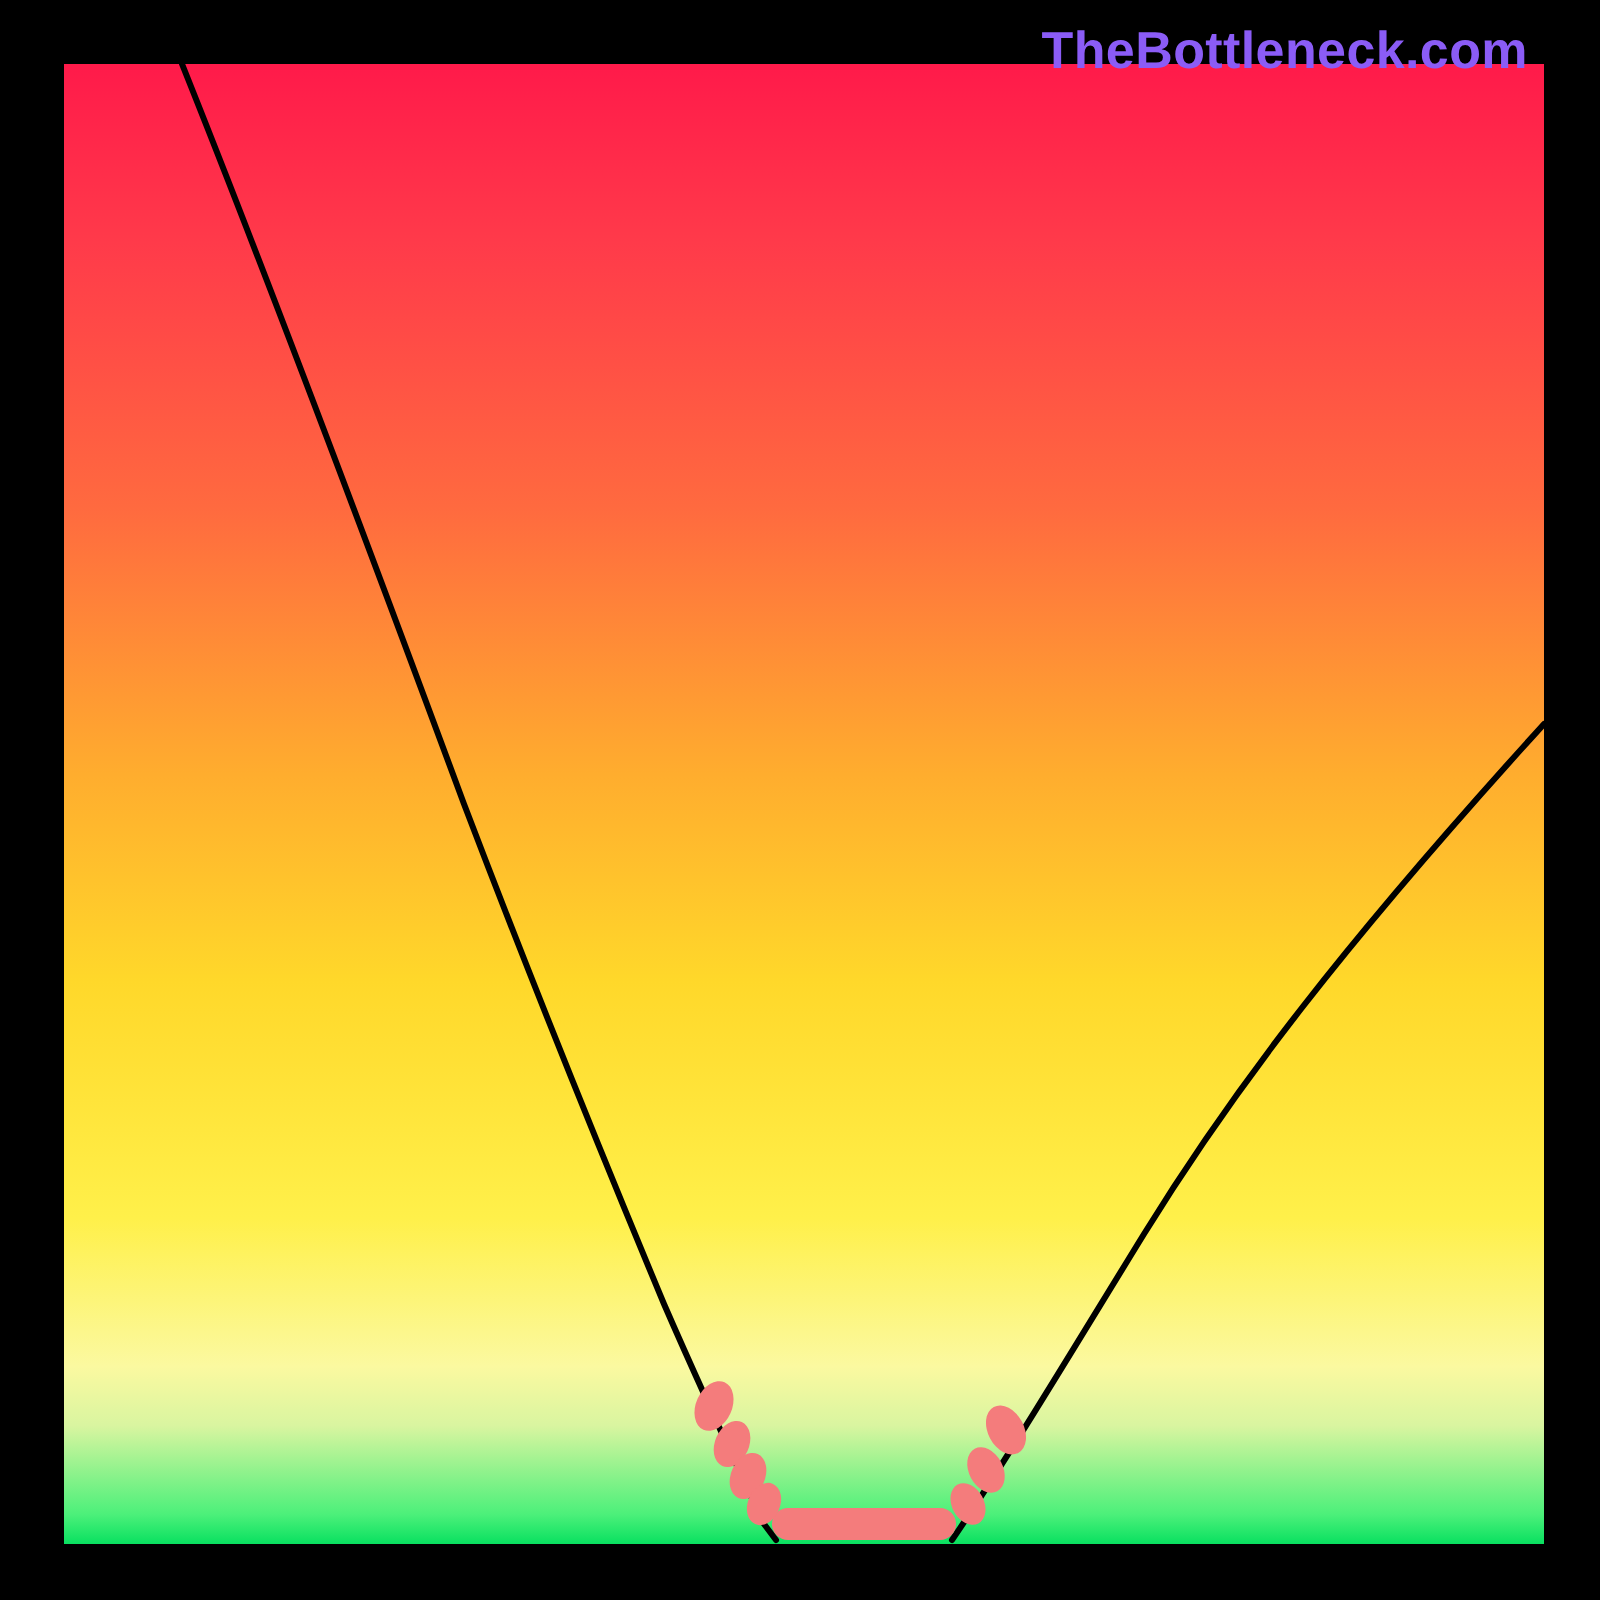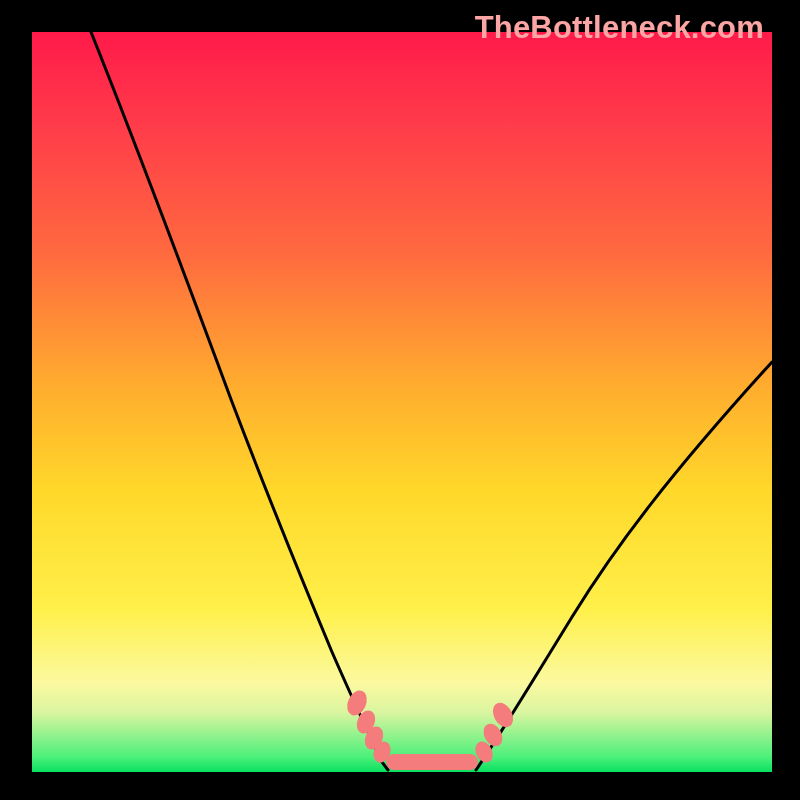--- a/index.html
+++ b/index.html
@@ -36,23 +36,23 @@
       #d9f5a0 92%,
       #4cf07a 98%,
       #09e060 100%
     );
     overflow: hidden;
   }
   .watermark {
     position: absolute;
     top: 10px;
     right: 36px;
-    font-size: 31px;
+    font-size: 26px;
     font-weight: 700;
-    color: #fca5a5;
+    color: #8b5cf6;
     letter-spacing: 0.2px;
   }
   svg.curves {
     position: absolute;
     top: 0; left: 0;
     width: 740px;
     height: 740px;
   }
 </style>
 </head>

